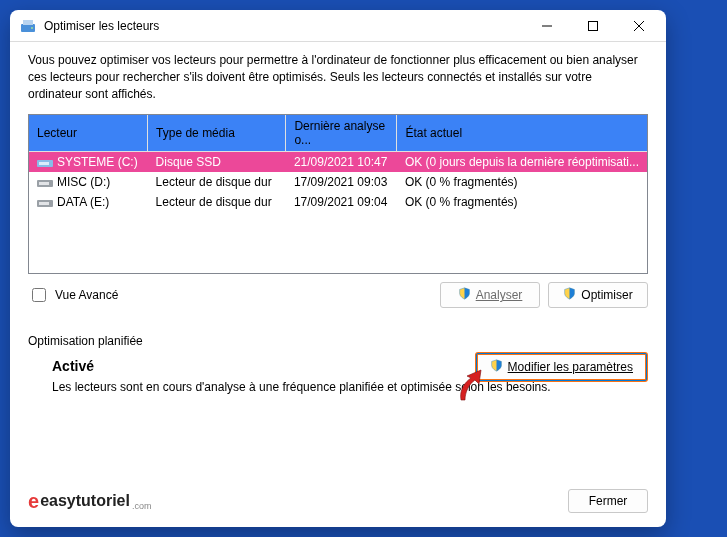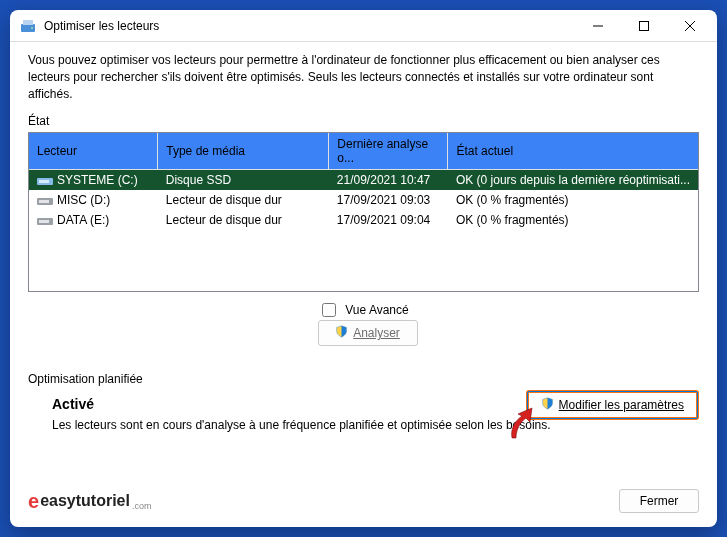--- a/index.html
+++ b/index.html
@@ -1,32 +1,32 @@
 <!DOCTYPE html>
 <html><head>
 <meta charset="utf-8">
 <style>
   * { box-sizing: border-box; font-family: "Segoe UI", Tahoma, sans-serif; }
   body { margin: 0; background: #1a4fb4; width: 727px; height: 537px; padding: 10px; position: relative; }
-  .window { background: #fff; width: 707px; height: 517px; border-radius: 8px; box-shadow: 0 8px 24px rgba(0,0,0,0.3); display: flex; flex-direction: column; overflow: hidden; }
+  .window { background: #fff; width: 656px; height: 517px; border-radius: 8px; box-shadow: 0 8px 24px rgba(0,0,0,0.3); display: flex; flex-direction: column; overflow: hidden; }
   .titlebar { display: flex; align-items: center; height: 32px; padding: 0 4px 0 10px; border-bottom: 1px solid #dcdcdc; }
   .titlebar .app-icon { width: 16px; height: 16px; margin-right: 8px; }
   .titlebar .title { font-size: 12px; color: #000; flex: 1; }
   .titlebar .btn { width: 46px; height: 30px; display: flex; align-items: center; justify-content: center; color: #000; }
   .content { padding: 10px 18px 14px; flex: 1; display: flex; flex-direction: column; font-size: 12px; color: #000; }
   .desc { font-size: 12px; line-height: 1.4; margin-bottom: 12px; }
   .section-label { font-size: 12px; margin-bottom: 4px; }
   .tablewrap { border: 1px solid #828790; background: #fff; height: 160px; }
   table { width: 100%; border-collapse: collapse; font-size: 12px; }
   th { text-align: left; font-weight: normal; padding: 4px 8px; background: #3b82f6; border-right: 1px solid #e0e0e0; border-bottom: 1px solid #e0e0e0; }
   th:last-child { border-right: none; }
   td { padding: 3px 8px; white-space: nowrap; overflow: hidden; text-overflow: ellipsis; }
-  tr.selected td { background: #14532d; color: #fff; }
+  tr.selected td { background: #ec4899; color: #fff; }
   .drive-icon { display: inline-block; width: 16px; height: 12px; margin-right: 4px; vertical-align: middle; }
-  .row-controls { display: flex; align-items: center; margin-top: 8px; flex-direction: column; }
+  .row-controls { display: flex; align-items: center; margin-top: 8px; }
   .row-controls .spacer { flex: 1; }
   .chk { display: flex; align-items: center; gap: 6px; }
   .chk input { width: 14px; height: 14px; }
   .wbtn { background: #fdfdfd; border: 1px solid #c9c9c9; border-radius: 3px; padding: 4px 12px; font-size: 12px; display: flex; align-items: center; gap: 5px; margin-left: 8px; cursor: default; min-width: 100px; justify-content: center; }
   .wbtn.disabled { color: #6d6d6d; }
   .wbtn.focus { border: 3px solid #f97316; outline: 1px solid #0078d7; outline-offset: -2px; }
   .shield { width: 13px; height: 13px; }
   .sched-label { font-size: 12px; margin-top: 26px; margin-bottom: 8px; }
   .sched-box { padding: 2px 8px 0 24px; position: relative; }
   .sched-title { font-weight: 600; font-size: 14px; margin-bottom: 6px; }
@@ -67,21 +67,20 @@
     <div class="btn">
         <svg width="10" height="10" viewBox="0 0 10 10">
           <line x1="0" y1="0" x2="10" y2="10" stroke="#000" stroke-width="1"></line>
           <line x1="10" y1="0" x2="0" y2="10" stroke="#000" stroke-width="1"></line>
         </svg>
       </div>
   </div>
 
   <div class="content">
     <div class="desc">Vous pouvez optimiser vos lecteurs pour permettre à l'ordinateur de fonctionner plus efficacement ou bien analyser ces lecteurs pour rechercher s'ils doivent être optimisés. Seuls les lecteurs connectés et installés sur votre ordinateur sont affichés.</div>
-    <div class="section-label">État</div>
     <div class="tablewrap">
       <table>
         <colgroup>
             <col style="width:130px">
             <col style="width:175px">
             <col style="width:120px">
             <col>
           </colgroup>
         <thead>
           <tr>
@@ -129,20 +128,27 @@
         <span>Vue Avancé</span>
       </label>
       <div class="spacer"></div>
       <button class="wbtn disabled">
         <span><svg class="shield" viewBox="0 0 16 16">
               <path d="M8 1 L14 3 V8 C14 12 8 15 8 15 C8 15 2 12 2 8 V3 Z" fill="#ffd24a" stroke="#1e7fd6" stroke-width="0.5"></path>
               <path d="M8 1 L14 3 V8 C14 12 8 15 8 15 V1 Z" fill="#1e7fd6"></path>
             </svg></span>
         <span class="underline">Analyser</span>
       </button>
+      <button class="wbtn">
+        <span><svg class="shield" viewBox="0 0 16 16">
+              <path d="M8 1 L14 3 V8 C14 12 8 15 8 15 C8 15 2 12 2 8 V3 Z" fill="#ffd24a" stroke="#1e7fd6" stroke-width="0.5"></path>
+              <path d="M8 1 L14 3 V8 C14 12 8 15 8 15 V1 Z" fill="#1e7fd6"></path>
+            </svg></span>
+        <span>Optimiser</span>
+      </button>
     </div>
 
     <div class="sched-label">Optimisation planifiée</div>
     <div class="sched-box">
       <div class="sched-title">Activé</div>
       <div class="sched-line">Les lecteurs sont en cours d'analyse à une fréquence planifiée et optimisée selon les besoins.</div>
       <div class="modbtn-wrap">
         <button class="wbtn focus">
           <span><svg class="shield" viewBox="0 0 16 16">
                 <path d="M8 1 L14 3 V8 C14 12 8 15 8 15 C8 15 2 12 2 8 V3 Z" fill="#ffd24a" stroke="#1e7fd6" stroke-width="0.5"></path>

